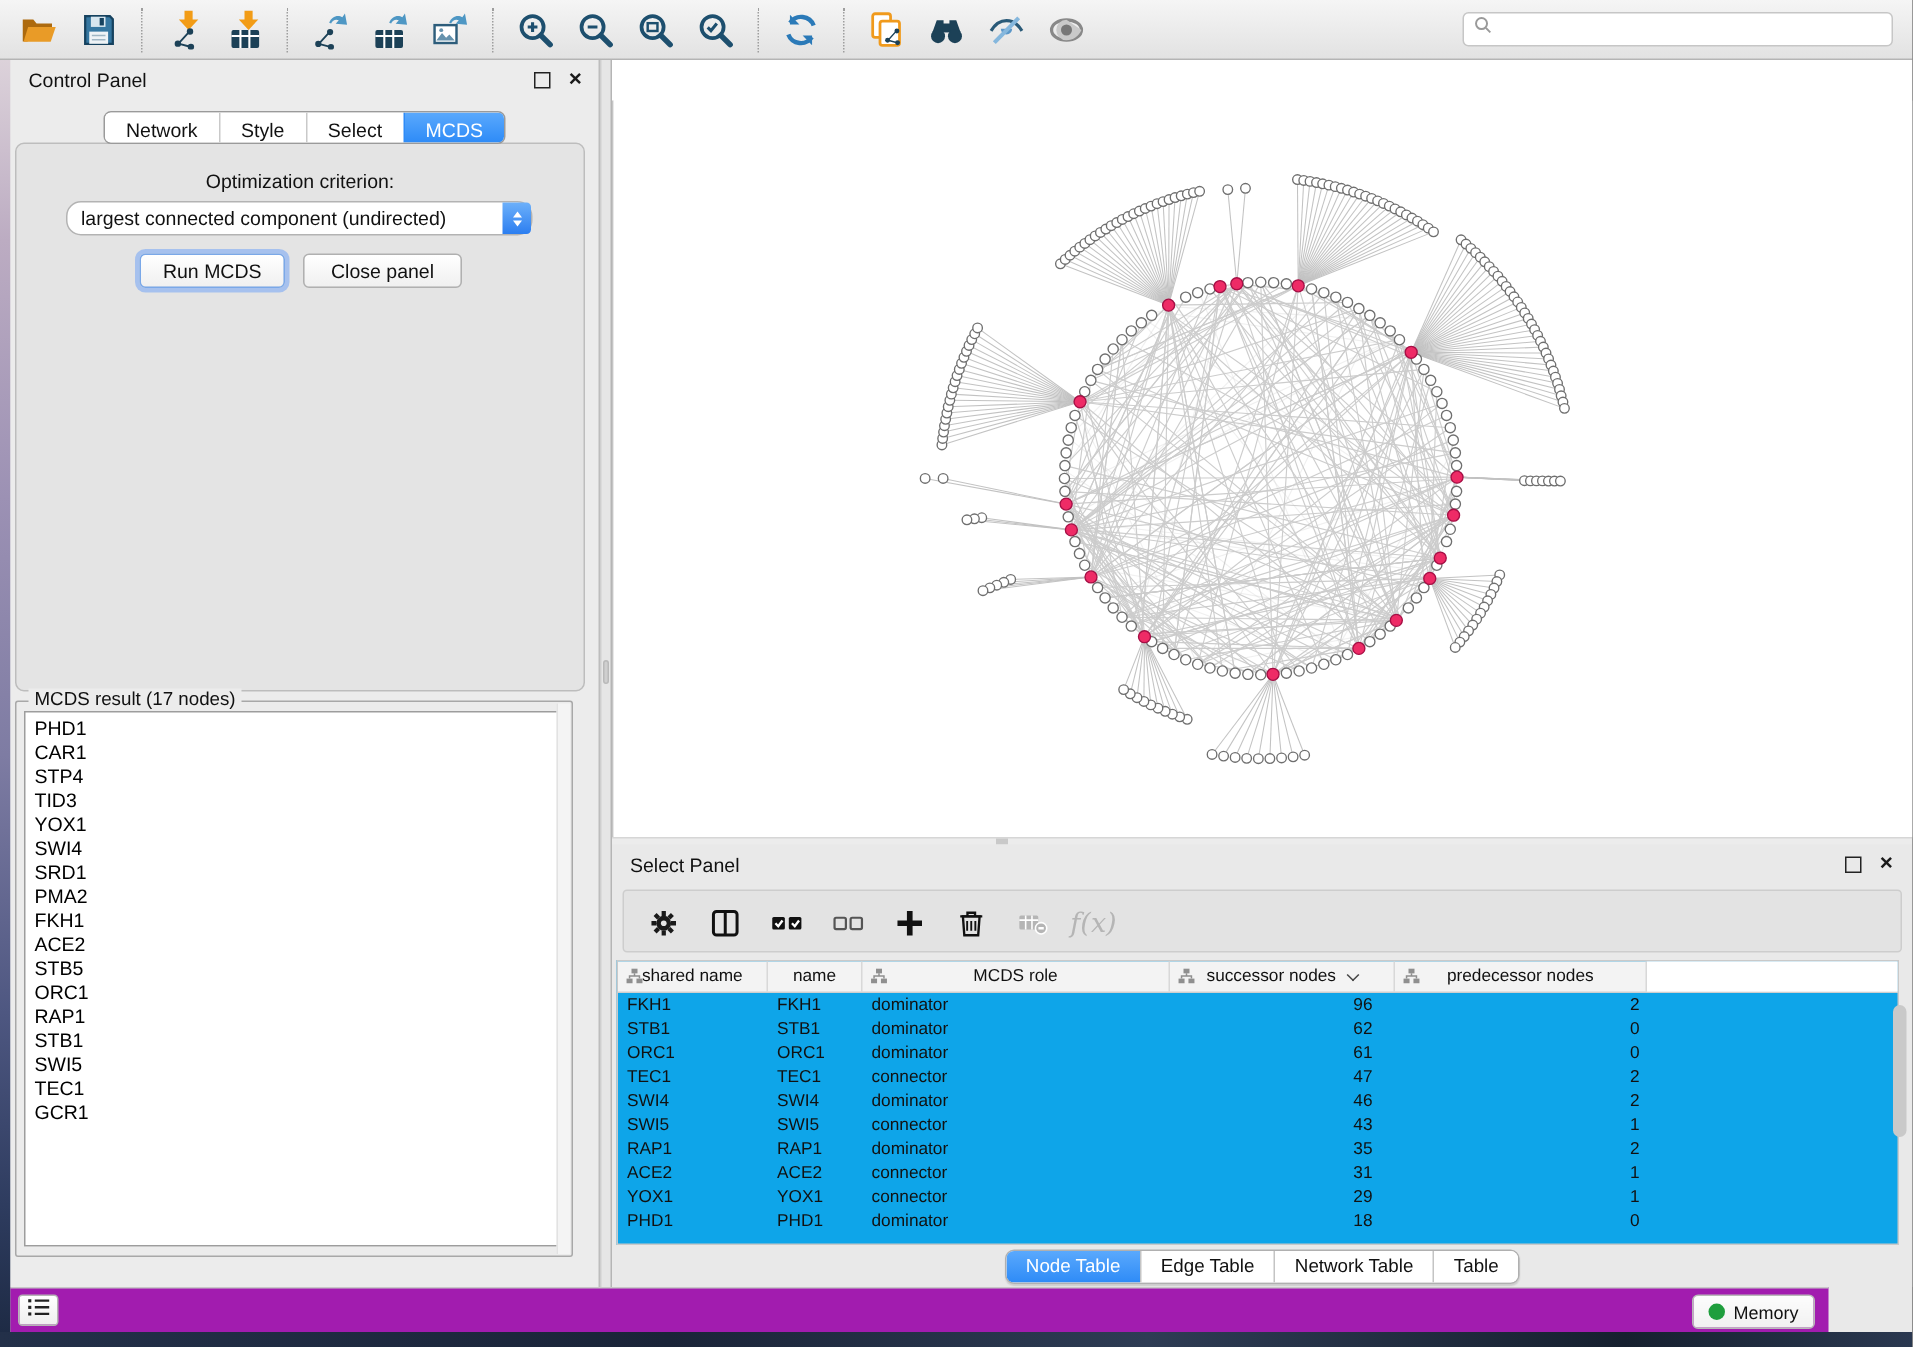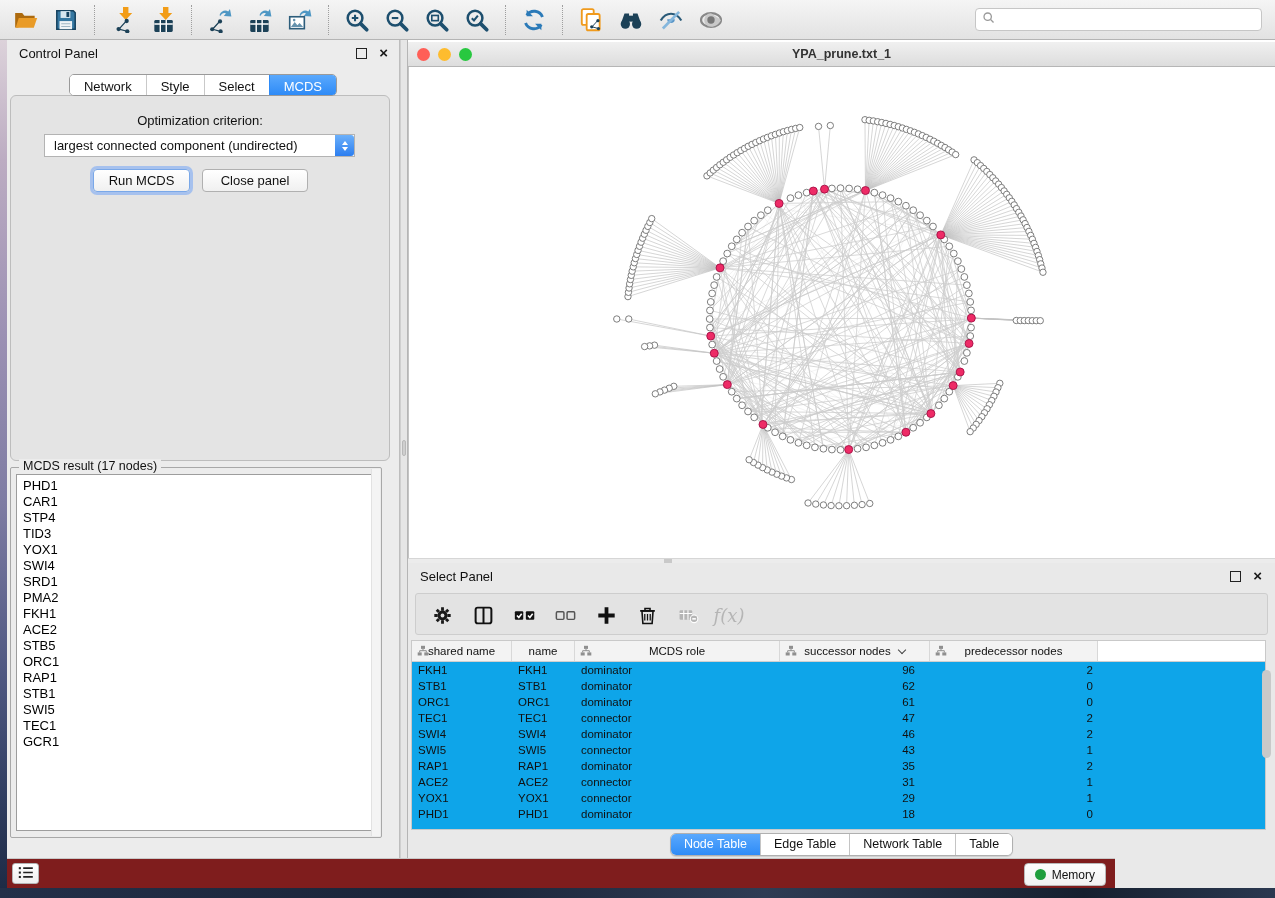--- a/index.html
+++ b/index.html
@@ -34,21 +34,21 @@
   .cpanel .float-ico{right:32px;} .cpanel .close-ico{right:11px;}
 
   .cp-tabs{position:absolute;top:34px;left:0;right:0;height:22px;display:flex;justify-content:center;z-index:2;}
   .cp-tabs-inner{display:inline-flex;border:1px solid #9a9a9a;border-radius:5px;overflow:hidden;background:#fff;height:22px;}
   .cp-tab{padding:4px 14px;font-size:13px;color:#111;border-left:1px solid #c9c9c9;background:#fff;cursor:default;}
   .cp-tab:first-child{border-left:none;}
   .cp-tab.active{background:linear-gradient(#5aa9fd,#2e8bf7);color:#fff;border-left-color:#2e8bf7;}
 
   .cp-box{position:absolute;left:3px;right:9px;top:55px;height:366px;border:1px solid #bdbdbd;border-radius:6px;background:#e4e4e4;}
   .cp-label{position:absolute;left:0;right:6px;top:73px;text-align:center;font-size:13px;color:#111;}
-  .cp-select{position:absolute;left:37px;top:94px;width:311px;height:23px;background:#fff;border:1px solid #b3b3b3;border-radius:0;cursor:default;}
+  .cp-select{position:absolute;left:37px;top:94px;width:311px;height:23px;background:#fff;border:1px solid #b3b3b3;border-radius:10px;cursor:default;}
   .sel-text{position:absolute;left:9px;top:3px;font-size:13px;color:#111;white-space:nowrap;}
   .sel-stepper{position:absolute;right:0;top:0;bottom:0;width:19px;border-radius:0 3px 3px 0;
      background:linear-gradient(#6cb0fa,#2c7ef0);display:flex;flex-direction:column;align-items:center;justify-content:center;gap:2px;}
   .tri-up{width:0;height:0;border-left:3.5px solid transparent;border-right:3.5px solid transparent;border-bottom:4.5px solid #fff;}
   .tri-dn{width:0;height:0;border-left:3.5px solid transparent;border-right:3.5px solid transparent;border-top:4.5px solid #fff;}
   .btn{position:absolute;top:129px;height:23px;font-size:13px;color:#111;background:linear-gradient(#ffffff,#f0f0f0);
      border:1px solid #b0b0b0;border-radius:4px;text-align:center;line-height:21px;cursor:default;}
   .btn-run{left:86px;width:97px;border-color:#7aa8e8;box-shadow:0 0 0 3px rgba(90,150,250,.45);}
   .btn-close{left:195px;width:106px;}
 
@@ -99,21 +99,21 @@
   .trow > :nth-child(5){padding-right:5px;}
   .scrollbar-thumb{position:absolute;right:4px;top:107px;width:9px;height:88px;background:#c9c9c9;border-radius:5px;}
 
   .seg-tabs{position:absolute;left:0;right:0;top:270px;height:23px;display:flex;justify-content:center;}
   .seg-tabs-inner{display:inline-flex;border:1px solid #b0b0b0;border-radius:6px;overflow:hidden;background:#fff;box-shadow:0 1px 1px rgba(0,0,0,.12);}
   .seg{padding:3px 13px;font-size:12.5px;color:#111;background:#fff;border-left:1px solid #c4c4c4;cursor:default;}
   .seg:first-child{border-left:none;}
   .seg.active{background:linear-gradient(#5aa9fd,#2e8bf7);color:#fff;}
 
   
-  .statusbar{position:absolute;left:7px;top:858px;width:1108px;height:30px;background:#7f1d1d;border-top:1px solid #c8c8c8;padding-left:27px;}
+  .statusbar{position:absolute;left:7px;top:858px;width:1212px;height:30px;background:#a21caf;border-top:1px solid #c8c8c8;padding-left:27px;}
   .list-btn{position:absolute;left:5px;top:4px;width:27px;height:21px;background:linear-gradient(#fff,#efefef);
      border:1px solid #b5b5b5;border-radius:3px;display:flex;align-items:center;justify-content:center;}
   .list-btn svg{width:16px;height:13px;}
   .memory-btn{position:absolute;right:9px;top:4px;height:23px;background:linear-gradient(#fdfdfd,#f1f1f1);
      border:1px solid #b9b9b9;border-radius:4px;display:flex;align-items:center;gap:6px;padding:0 10px;font-size:12px;color:#111;}
   .memory-dot{width:11px;height:11px;border-radius:50%;}
 </style>
 </head>
 <body>
 
@@ -371,28 +371,20 @@
     </div>
   </div>
 
   <div class="vsplit">
       <div class="handle"></div>
     </div>
 
   <div class="rightcol">
 
     <div class="netwin">
-      <div class="net-titlebar">
-        <div class="lights">
-          <span class="light" style="background: rgb(255, 95, 87);"></span>
-          <span class="light" style="background: rgb(254, 188, 46);"></span>
-          <span class="light" style="background: rgb(40, 200, 64);"></span>
-        </div>
-        <div class="net-title">YPA_prune.txt_1</div>
-      </div>
       <svg class="net-canvas" viewBox="0 0 867 491">
           <rect x="0" y="0" width="867" height="491" fill="#ffffff"></rect>
           <g stroke="#9a9a9a" stroke-width="0.75" opacity="0.5">
             <line x1="370.5" y1="136.3" x2="414.9" y2="381.9"></line>
             <line x1="370.5" y1="136.3" x2="352.3" y2="355.9"></line>
             <line x1="370.5" y1="136.3" x2="366.5" y2="365.4"></line>
             <line x1="370.5" y1="136.3" x2="323.1" y2="179.2"></line>
             <line x1="370.5" y1="136.3" x2="406.4" y2="380.5"></line>
             <line x1="370.5" y1="136.3" x2="489.9" y2="134.5"></line>
             <line x1="370.5" y1="136.3" x2="414.9" y2="381.9"></line>

